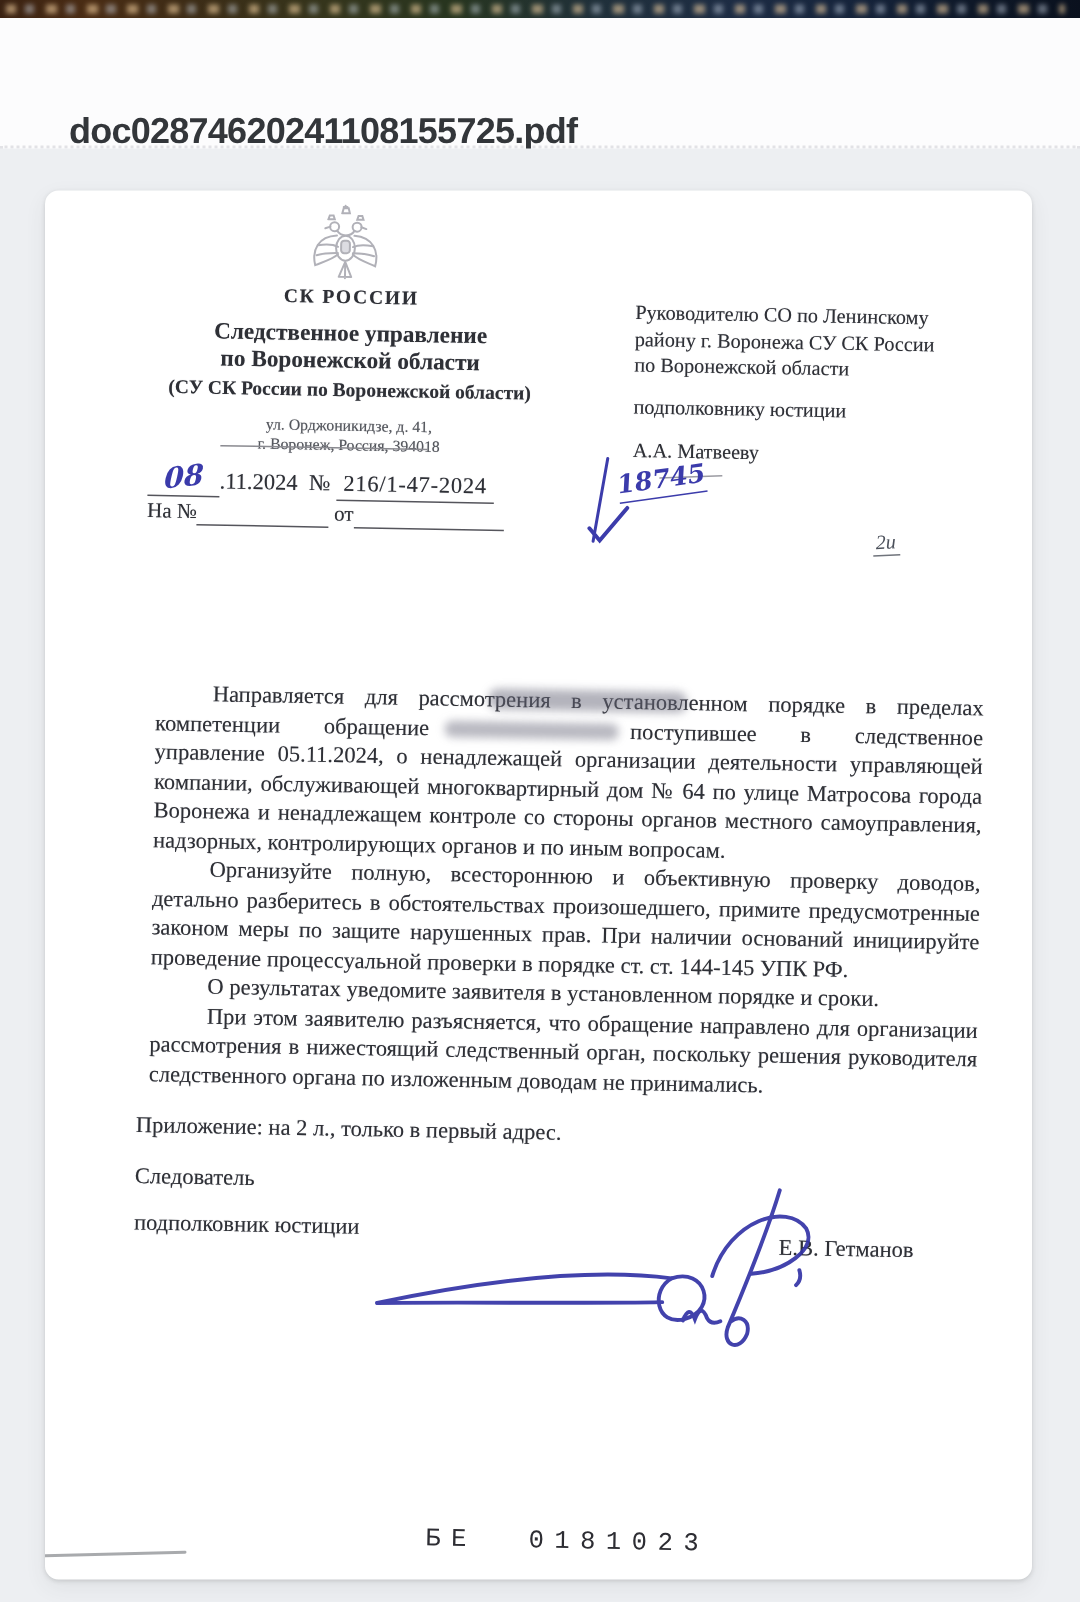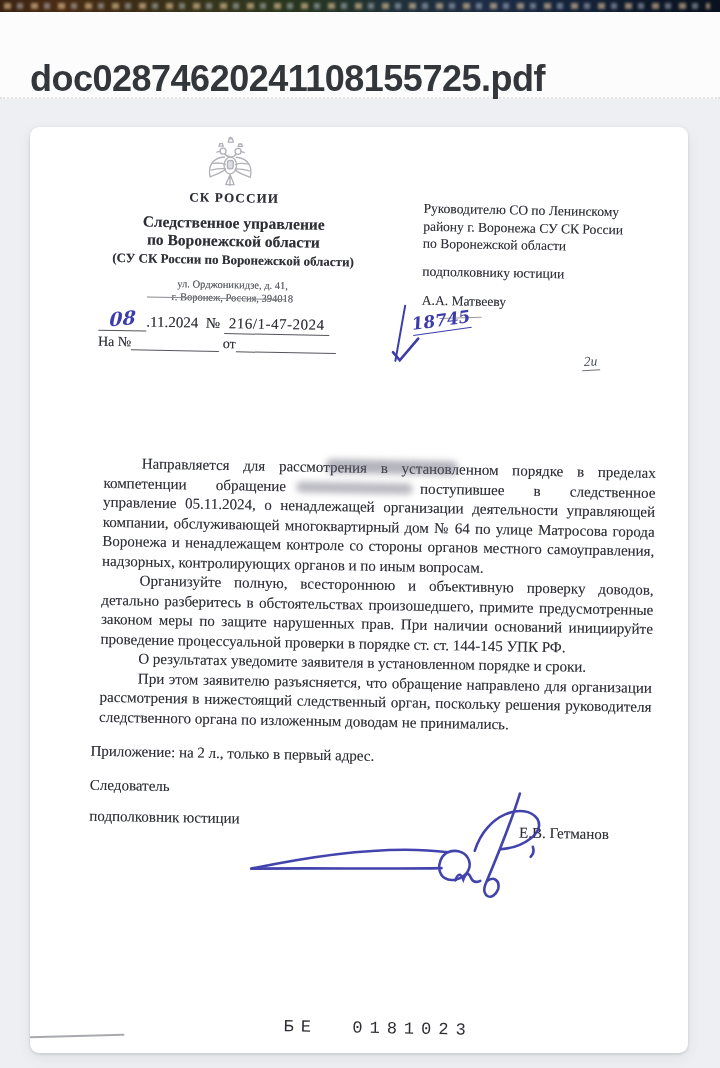--- a/index.html
+++ b/index.html
@@ -20,22 +20,22 @@
       rgba(255,220,170,.55) 0 7px, rgba(0,0,0,0) 7px 13px,
       rgba(230,240,255,.4) 13px 19px, rgba(0,0,0,0) 19px 27px);
     filter:blur(1.6px);
   }
   
   .header{
     position:absolute;left:0;top:12px;width:720px;height:87px;
     background:#fcfcfd;border-bottom:2px dotted #e2e2e6;box-sizing:border-box;
   }
   .header h1{
-    margin:0;position:absolute;left:30px;top:46px;
-    font-size:36px;font-weight:700;color:#33363a;letter-spacing:-.5px;
+    margin:16px;position:absolute;left:30px;top:46px;
+    font-size:24px;font-weight:700;color:#33363a;letter-spacing:-.5px;
     font-family:"Liberation Sans",sans-serif;
   }
   
   .viewer{
     position:absolute;left:0;top:99px;width:720px;height:969px;
     background:#edeff2;
   }
   .page-card{
     position:absolute;left:30px;top:28px;width:658px;height:926px;
     background:#ffffff;border-radius:9px;

